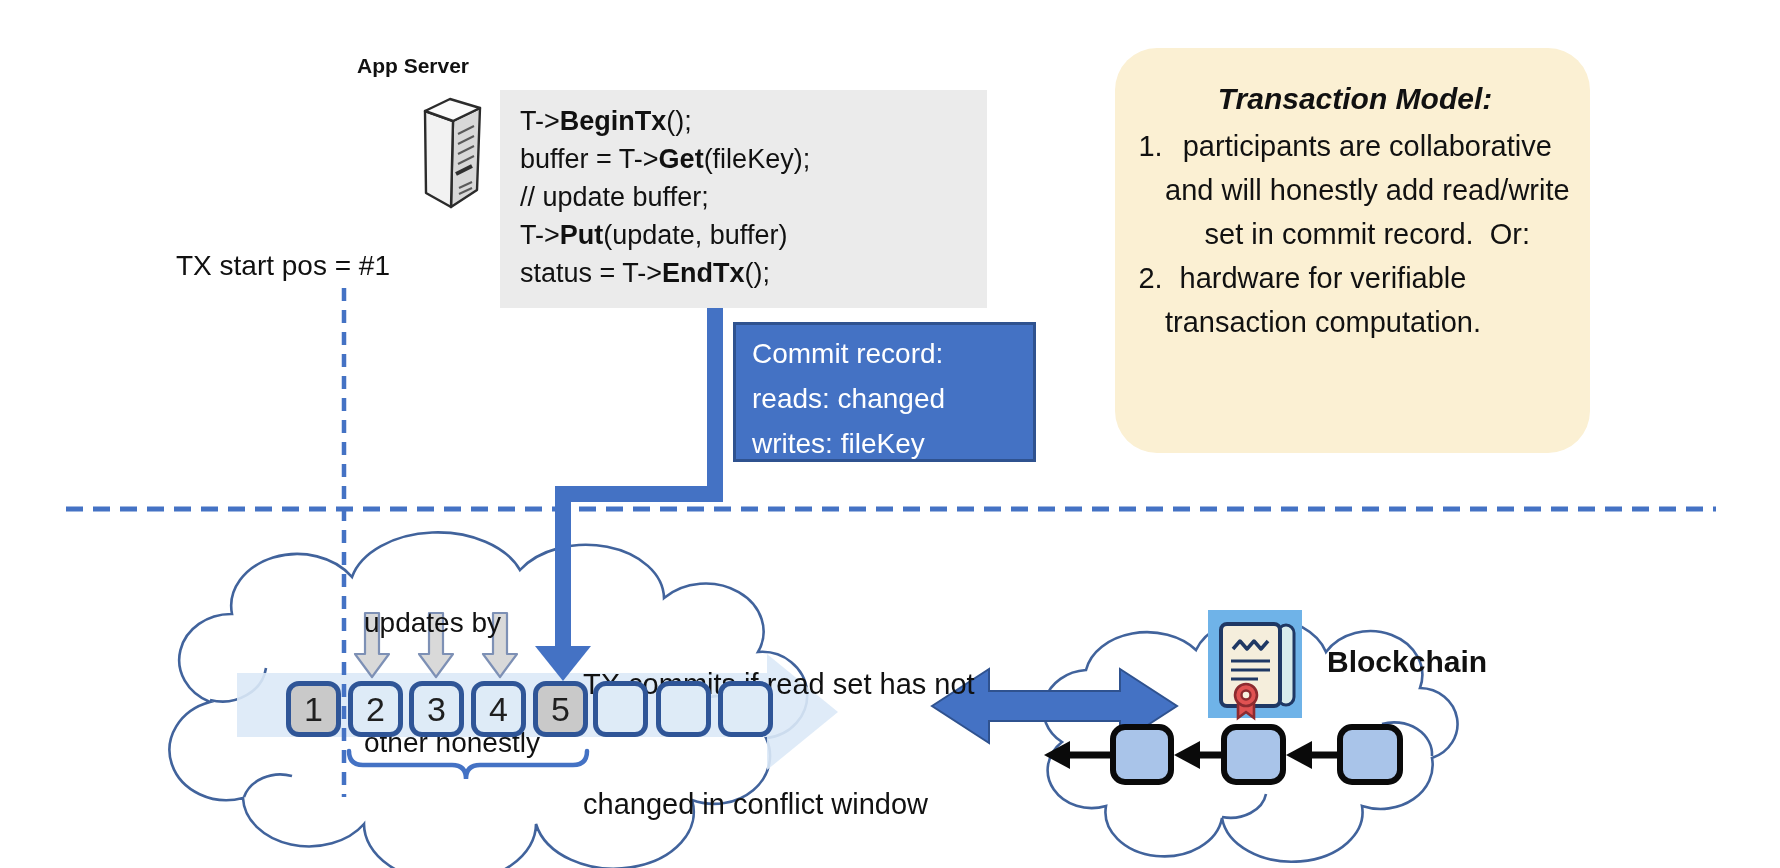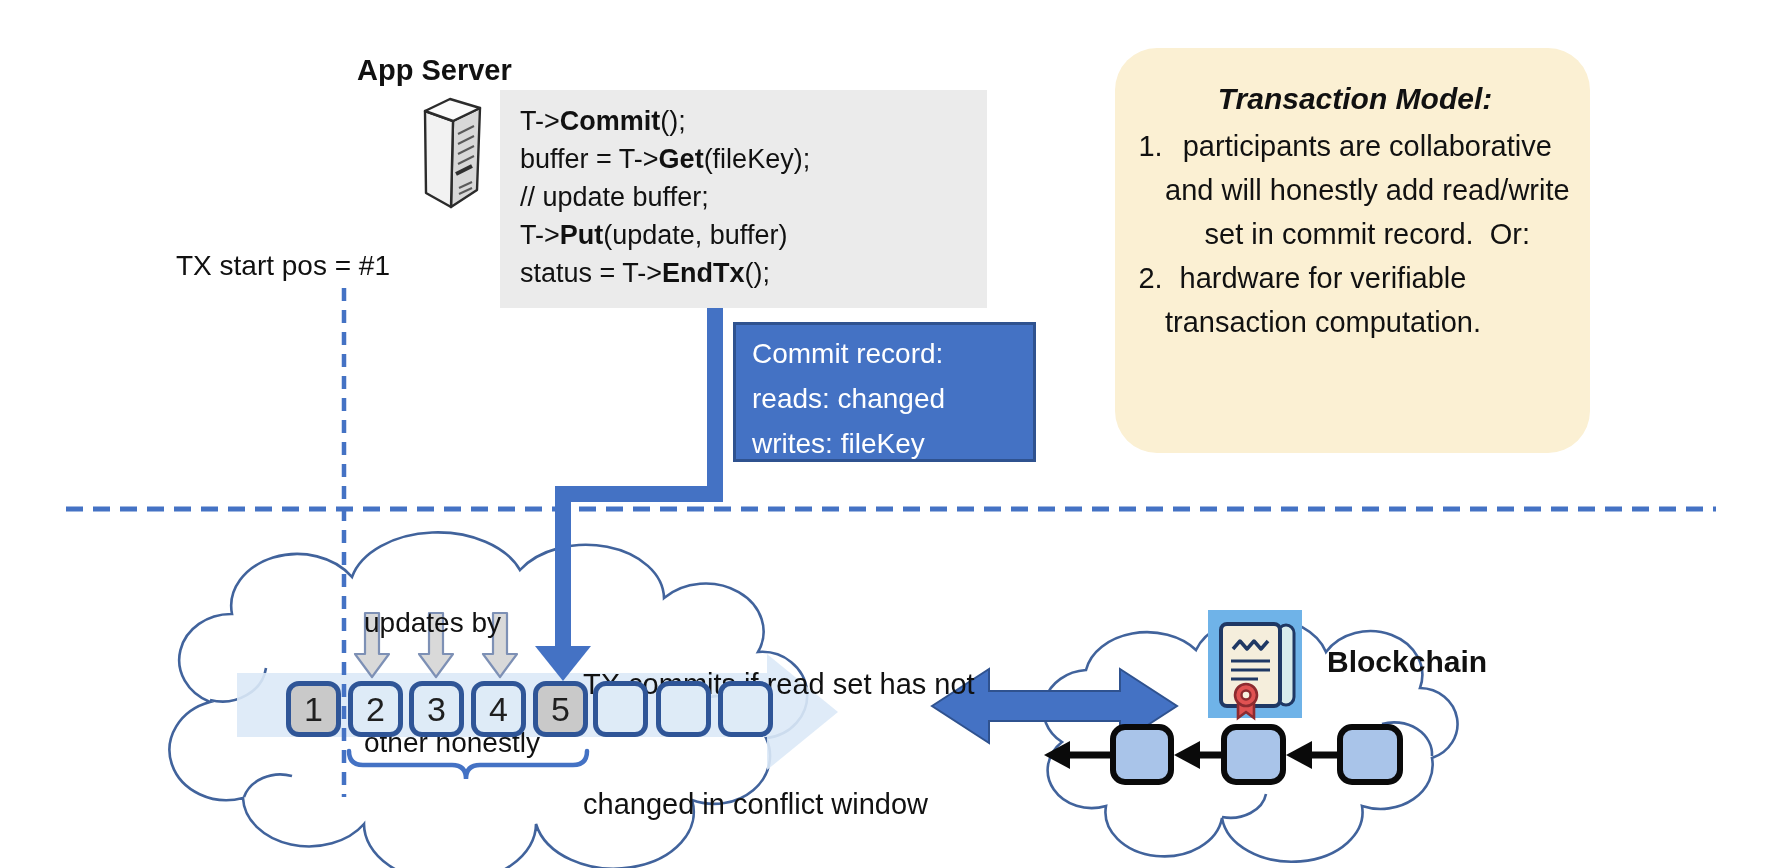--- a/index.html
+++ b/index.html
@@ -29,21 +29,21 @@
   .srv-slot{stroke:#303030;stroke-width:4;}
   .icon-bg{fill:var(--c-icon_bg);}
   .scroll-body{fill:var(--c-scroll_bg);stroke:var(--c-scroll_ink);stroke-width:4;}
   .scroll-roll{fill:#D9ECEB;stroke:var(--c-scroll_ink);stroke-width:3;}
   .scroll-line{stroke:var(--c-scroll_ink);stroke-width:3;}
   .scroll-zz{fill:none;stroke:var(--c-scroll_ink);stroke-width:3.5;stroke-linejoin:round;}
   .seal{fill:var(--c-seal_red);stroke:#8C2B30;stroke-width:2.6;}
   .seal-core{fill:#F7F1E1;stroke:#8C2B30;stroke-width:2.4;}
 
   
-  .app-server{left:357px;top:54px;font-size:29px;font-weight:bold;}
+  .app-server{left:357px;top:54px;font-size:21px;font-weight:bold;}
   .code-box{left:500px;top:90px;width:487px;height:218px;background:var(--c-code_bg);z-index:2;position:absolute;}
   .code-box .cl{position:relative;left:20px;top:12px;font-size:27px;line-height:38px;white-space:pre;}
   .code-box b{font-weight:bold;}
   .tx-start{left:176px;top:250px;font-size:28px;}
   .commit-box{left:733px;top:322px;width:303px;height:140px;position:absolute;z-index:2;
               background:var(--c-accent);border:3px solid var(--c-accent_dark);box-sizing:border-box;
               color:var(--c-commit_text);font-size:28px;line-height:45px;padding:6px 0 0 16px;}
   .commit-box div{white-space:pre;}
   .note{left:1115px;top:48px;width:475px;height:405px;position:absolute;z-index:2;
         background:var(--c-note_bg);border-radius:42px;box-sizing:border-box;padding:34px 14px 0 12px;text-align:center;}
@@ -138,21 +138,21 @@
       <line class="scroll-line" x1="1231" y1="679" x2="1258" y2="679"></line>
       <path class="seal" d="M1238,702 l0,16 l8,-6 l8,6 l0,-16 Z"></path>
       <circle class="seal" cx="1246" cy="695" r="11"></circle>
       <circle class="seal-core" cx="1246" cy="695" r="4.5"></circle>
     </g>
   </svg>
 
   <div class="txt app-server">App Server</div>
 
   <div class="code-box">
-    <div class="cl"><span>T-&gt;</span><b>Commit</b><span>();</span></div>
+    <div class="cl"><span>T-&gt;</span><b>BeginTx</b><span>();</span></div>
     <div class="cl"><span>buffer = T-&gt;</span><b>Get</b><span>(fileKey);</span></div>
     <div class="cl"><span>// update buffer;</span><b></b><span></span></div>
     <div class="cl"><span>T-&gt;</span><b>Put</b><span>(update, buffer)</span></div>
     <div class="cl"><span>status = T-&gt;</span><b>EndTx</b><span>();</span></div>
   </div>
 
   <div class="txt tx-start">TX start pos = #1</div>
 
   <div class="commit-box">
     <div>Commit record:</div>

